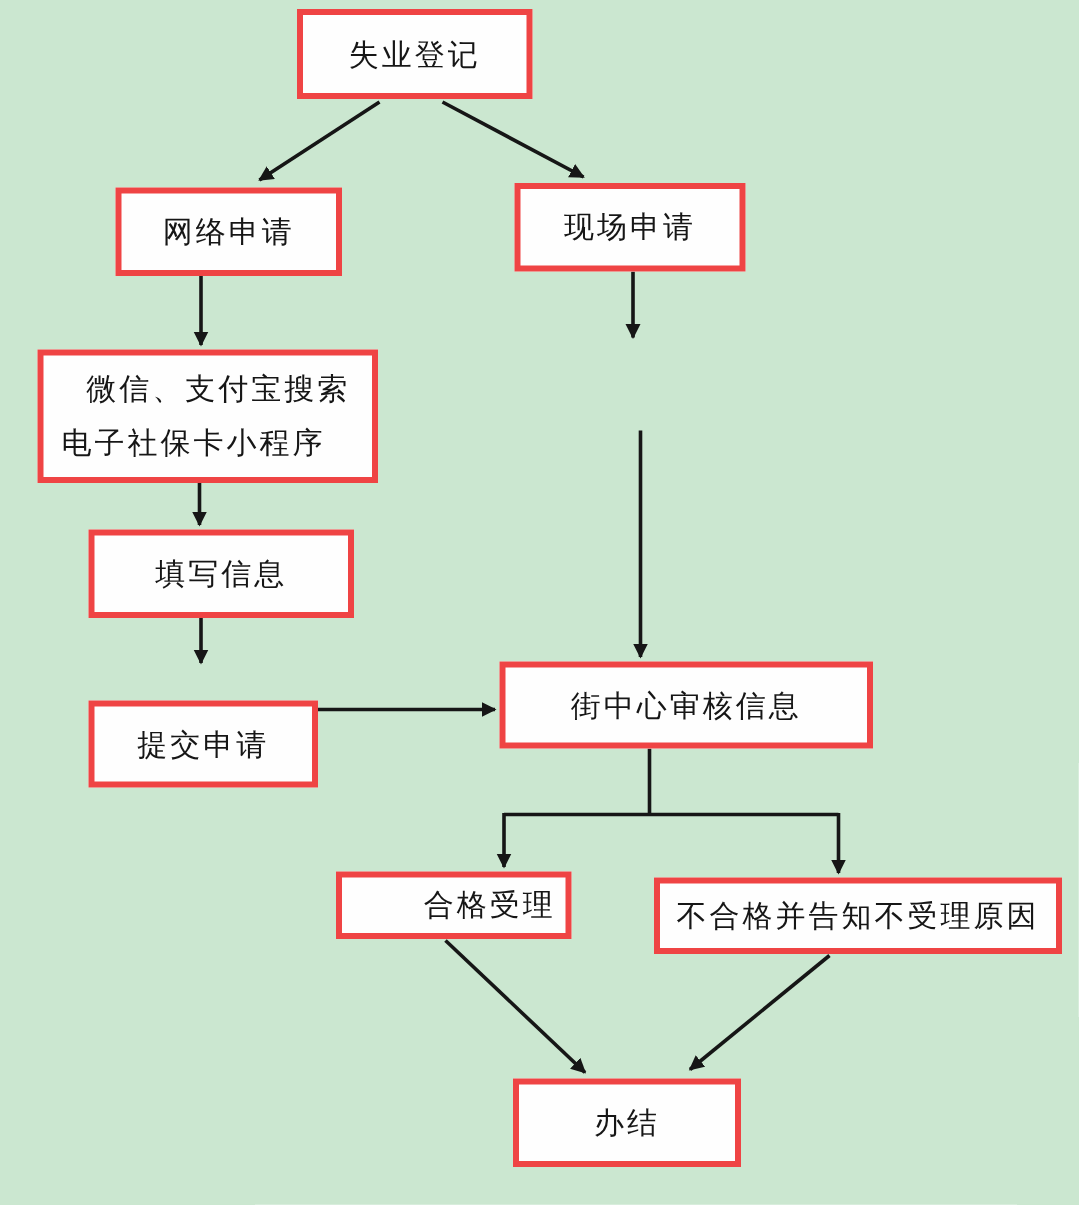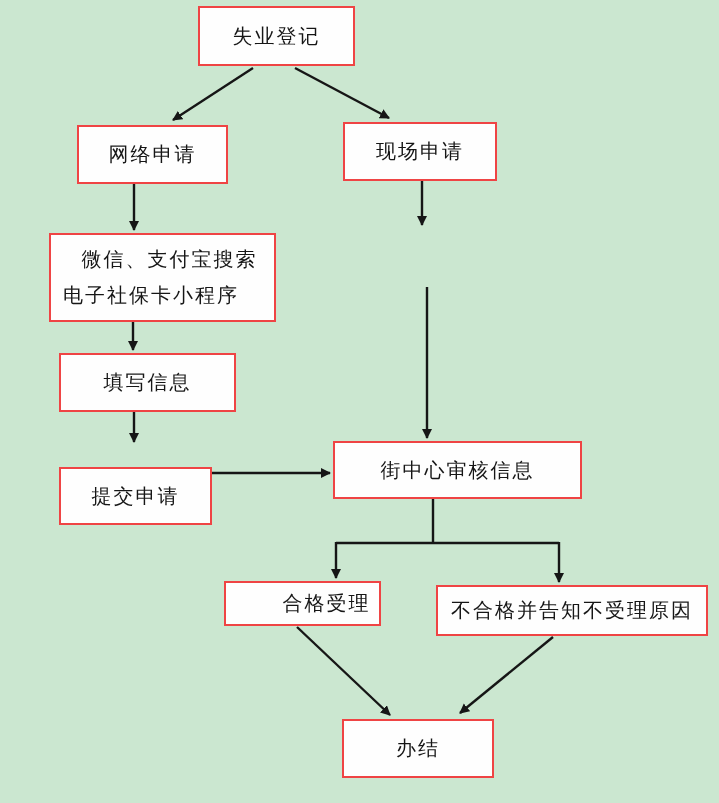--- a/index.html
+++ b/index.html
@@ -14,34 +14,34 @@
   .arrow-layer {
     position: absolute;
     left: 0; top: 0;
     width: 719px; height: 803px;
     pointer-events: none;
   }
   .node {
     position: absolute;
     box-sizing: border-box;
     background: #fefefe;
-    border: 2px solid #ef4444;
+    border: 4px solid #ef4444;
     display: flex;
     align-items: center;
     justify-content: center;
     font-size: 20px;
     letter-spacing: 2px;
     color: #161616;
     white-space: nowrap;
   }
   #n-start  { left:198px; top:6px;   width:157px; height:60px; }
   #n-online { left:77px;  top:125px; width:151px; height:59px;text-align:center; }
   #n-wechat { left:25px;  top:233px; width:227px; height:89px;
               flex-direction:column; justify-content:center;
-              align-items:stretch; gap:9px; padding:0 8px;margin-left:24px; }
+              align-items:stretch; gap:9px; padding:0 8px; }
   #n-wechat .line1 { text-align:center; padding-left:14px; }
   #n-wechat .line2 { text-align:left; padding-left:4px; }
   #n-fill   { left:59px;  top:353px; width:177px; height:59px; }
   #n-submit { left:59px;  top:445px; width:153px; height:58px;margin-top:22px; }
   #n-onsite { left:343px; top:122px; width:154px; height:59px; }
   #n-idcard { left:310px; top:228px; width:248px; height:59px; }
   #n-review { left:333px; top:441px; width:249px; height:58px; }
   #n-accept { left:224px; top:581px; width:157px; height:45px;padding-left:48px; }
   #n-reject { left:436px; top:585px; width:272px; height:51px; }
   #n-done   { left:342px; top:719px; width:152px; height:59px; }

